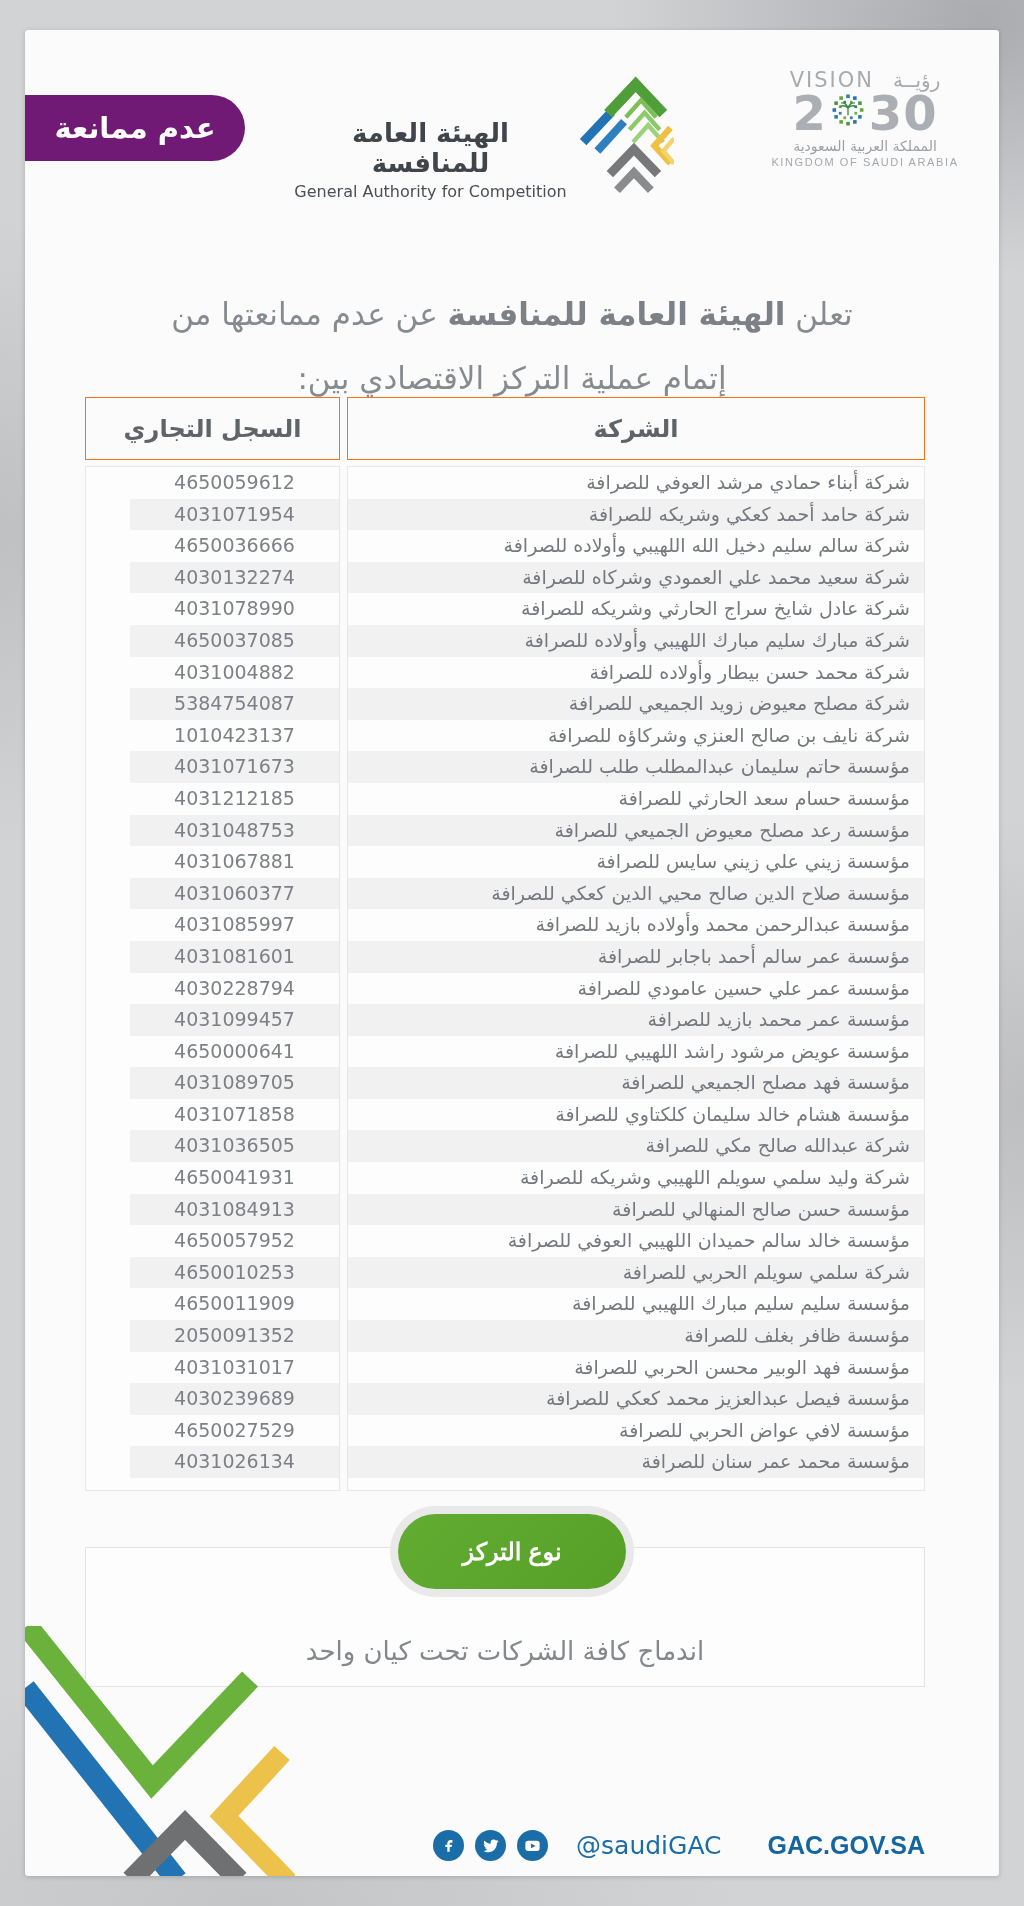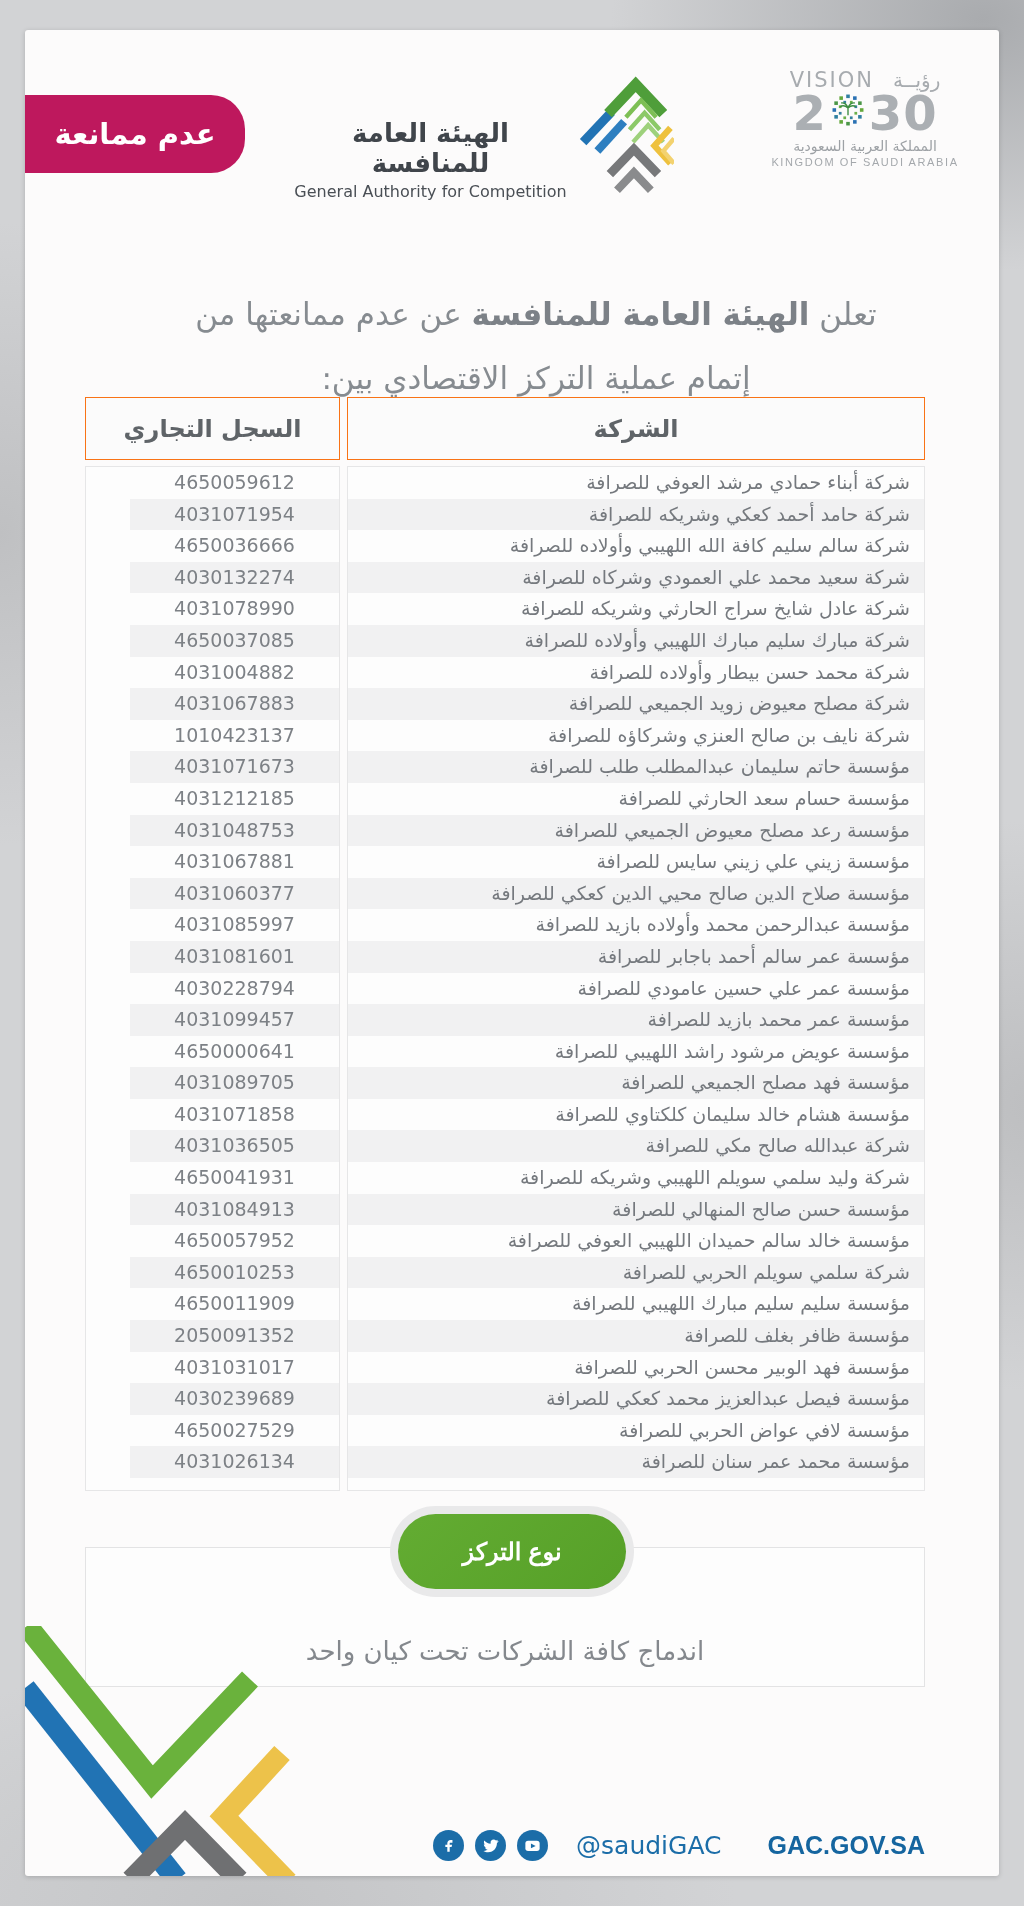--- a/index.html
+++ b/index.html
@@ -13,40 +13,40 @@
       radial-gradient(800px 420px at 25% 100%, #c4c5c7 0%, rgba(196,197,199,0) 60%),
       #d2d3d5;
   }
   .card {
     position:absolute; left:25px; top:30px; width:974px; height:1846px;
     background:#fcfbfb; border-radius:3px; overflow:hidden;
     box-shadow:0 1px 5px rgba(0,0,0,.18);
   }
   
   .badge {
-    position:absolute; left:0; top:65px; width:220px; height:78px;
-    background:#be185d; border-radius:0 34px 34px 0;
+    position:absolute; left:0; top:65px; width:220px; height:66px;
+    background:#701a75; border-radius:0 34px 34px 0;
     display:flex; align-items:center; justify-content:center;
     color:#ffffff; font-size:29px; font-weight:bold;
   }
   
   .org-logo { position:absolute; left:268px; top:30px; width:385px; height:160px; display:flex; align-items:center; }
   .org-text { width:275px; text-align:center; margin-top:38px; }
   .org-ar { font-size:26px; font-weight:bold; color:#40454b; letter-spacing:1px; }
   .org-en { font-size:16px; color:#4a4f55; margin-top:4px; }
   .org-mark { margin-left:8px; margin-top:-6px; }
   
   .vision { position:absolute; left:742px; top:38px; width:196px; text-align:center; color:#a7abaf; }
   .vision-l1 { display:flex; justify-content:center; align-items:center; gap:19px; font-size:21px; letter-spacing:2px; }
   .vision-l1 .ar { letter-spacing:0; font-size:20px; }
   .vision-l2 { display:flex; justify-content:center; align-items:center; font-size:48px; font-weight:600; color:#abafb3; line-height:46px; margin-top:-2px; letter-spacing:1px; }
   .vision-l3 { font-size:14px; color:#9da1a5; margin-top:2px; }
   .vision-l4 { font-size:11px; letter-spacing:1.6px; color:#a4a8ac; margin-top:2px; font-family:"Liberation Sans",sans-serif; }
   
-  .heading { position:absolute; left:0; top:252px; width:100%; text-align:center; direction:rtl; color:#868b90; font-size:31px; line-height:64px;margin-left:24px; }
+  .heading { position:absolute; left:0; top:252px; width:100%; text-align:center; direction:rtl; color:#868b90; font-size:31px; line-height:64px; }
   .heading b { font-weight:bold; color:#7c8187; }
   
   .tbl { position:absolute; left:60px; top:367px; width:840px; direction:rtl; }
   .tbl-head { display:flex; gap:7px; }
   .th {
     height:63px; border:1px solid #f97316; background:#fbfbfb;
     display:flex; align-items:center; justify-content:center;
     font-size:24px; font-weight:bold; color:#5f6468;
   }
   .th.company { width:578px; }
@@ -160,21 +160,21 @@
 
   <div class="tbl">
     <div class="tbl-head">
       <div class="th company">الشركة</div>
       <div class="th registry">السجل التجاري</div>
     </div>
     <div class="tbl-body">
       <div class="col company" id="col-company">
           <div class="cell name">شركة أبناء حمادي مرشد العوفي للصرافة</div>
           <div class="cell name">شركة حامد أحمد كعكي وشريكه للصرافة</div>
-          <div class="cell name">شركة سالم سليم كافة الله اللهيبي وأولاده للصرافة</div>
+          <div class="cell name">شركة سالم سليم دخيل الله اللهيبي وأولاده للصرافة</div>
           <div class="cell name">شركة سعيد محمد علي العمودي وشركاه للصرافة</div>
           <div class="cell name">شركة عادل شايخ سراج الحارثي وشريكه للصرافة</div>
           <div class="cell name">شركة مبارك سليم مبارك اللهيبي وأولاده للصرافة</div>
           <div class="cell name">شركة محمد حسن بيطار وأولاده للصرافة</div>
           <div class="cell name">شركة مصلح معيوض زويد الجميعي للصرافة</div>
           <div class="cell name">شركة نايف بن صالح العنزي وشركاؤه للصرافة</div>
           <div class="cell name">مؤسسة حاتم سليمان عبدالمطلب طلب للصرافة</div>
           <div class="cell name">مؤسسة حسام سعد الحارثي للصرافة</div>
           <div class="cell name">مؤسسة رعد مصلح معيوض الجميعي للصرافة</div>
           <div class="cell name">مؤسسة زيني علي زيني سايس للصرافة</div>
@@ -199,21 +199,21 @@
           <div class="cell name">مؤسسة محمد عمر سنان للصرافة</div>
         </div>
       <div class="col registry" id="col-registry">
           <div class="cell num">4650059612</div>
           <div class="cell num">4031071954</div>
           <div class="cell num">4650036666</div>
           <div class="cell num">4030132274</div>
           <div class="cell num">4031078990</div>
           <div class="cell num">4650037085</div>
           <div class="cell num">4031004882</div>
-          <div class="cell num">4031067883</div>
+          <div class="cell num">5384754087</div>
           <div class="cell num">1010423137</div>
           <div class="cell num">4031071673</div>
           <div class="cell num">4031212185</div>
           <div class="cell num">4031048753</div>
           <div class="cell num">4031067881</div>
           <div class="cell num">4031060377</div>
           <div class="cell num">4031085997</div>
           <div class="cell num">4031081601</div>
           <div class="cell num">4030228794</div>
           <div class="cell num">4031099457</div>

